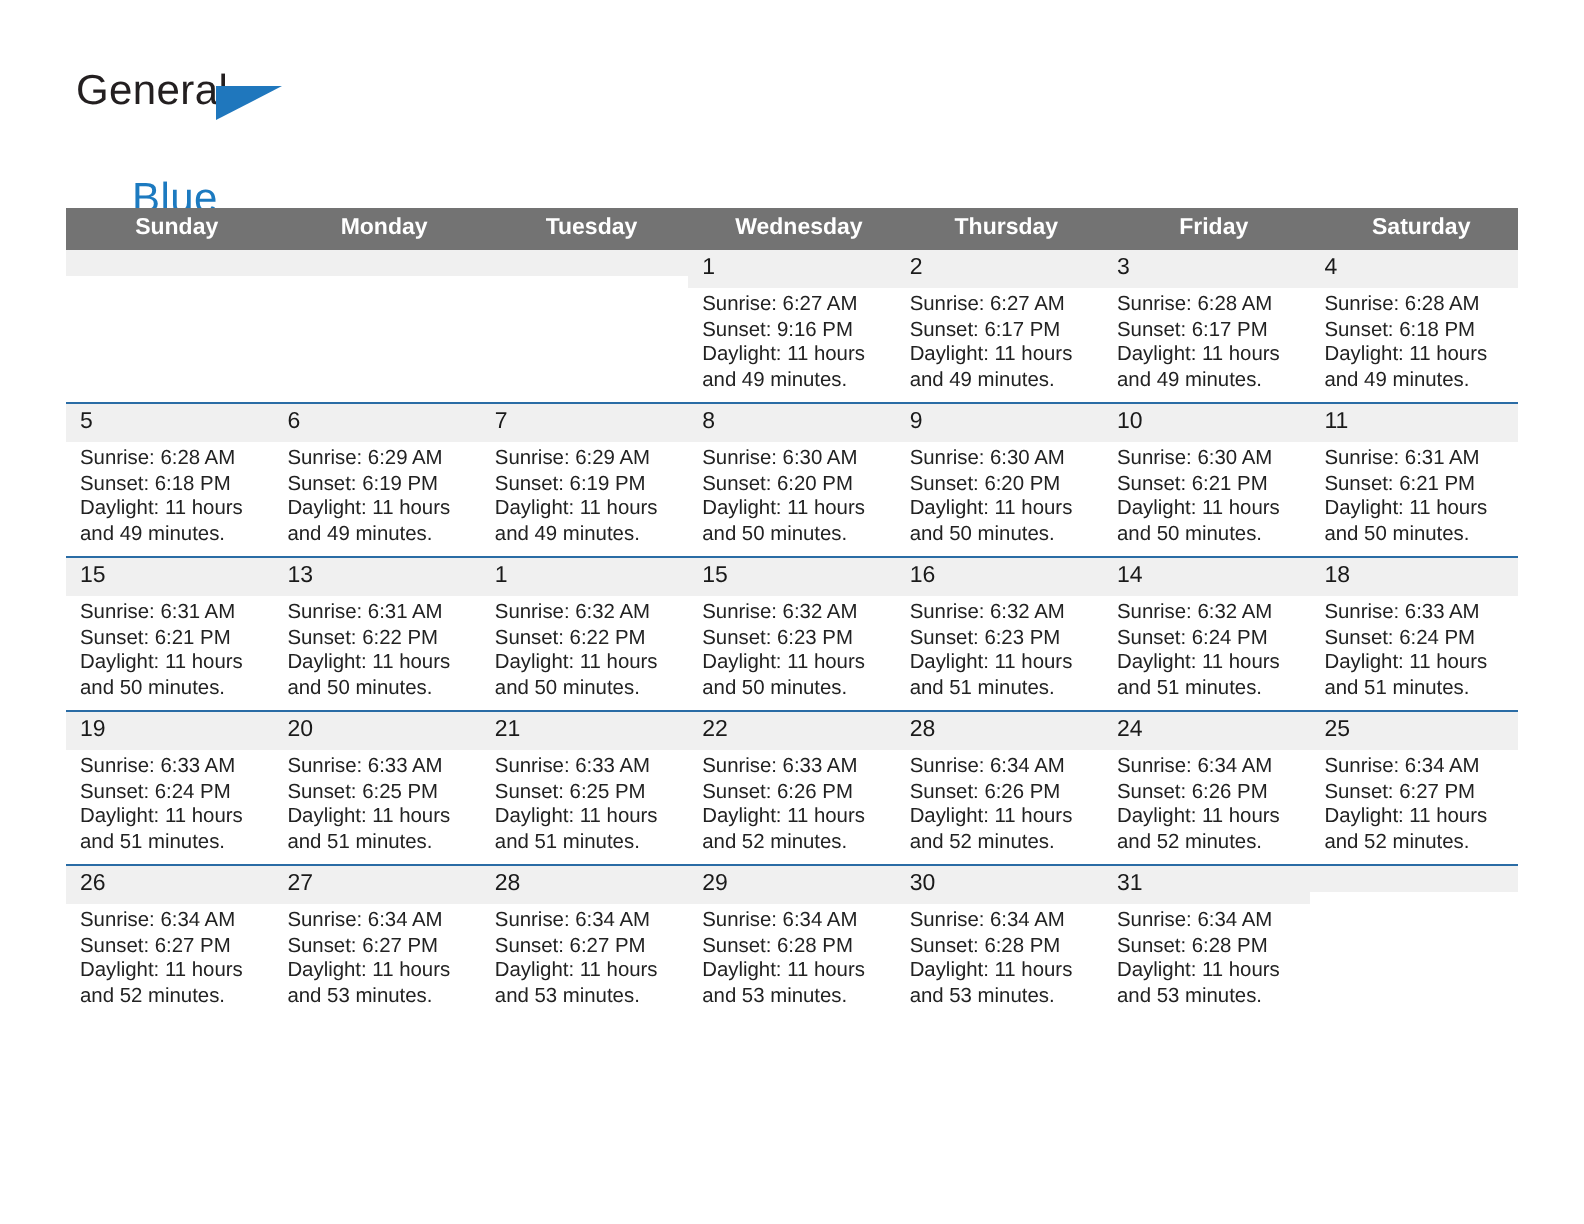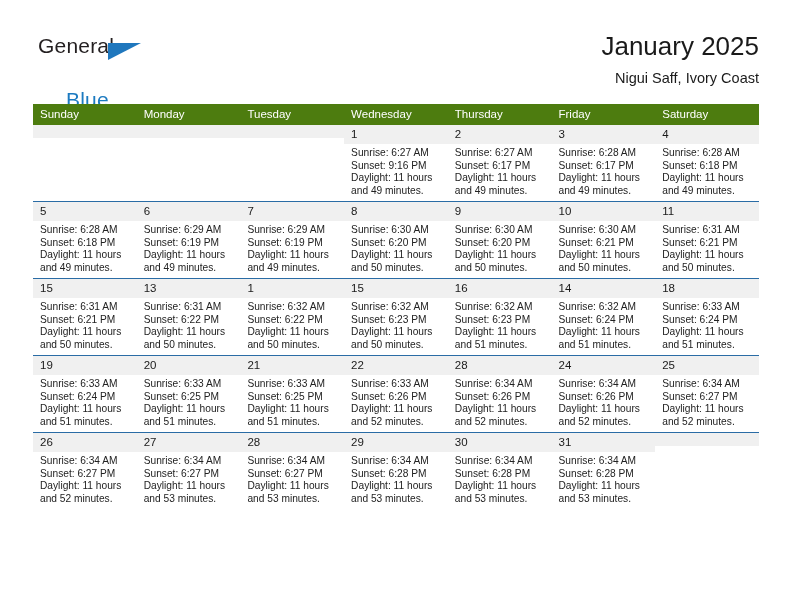--- a/index.html
+++ b/index.html
@@ -88,25 +88,25 @@
   
   .calendar {
     position: absolute;
     left: 33px;
     top: 104px;
     width: 726px;
     border-collapse: collapse;
     table-layout: fixed;
   }
   .calendar th {
-    background: #4d7c0f;
+    background: #737373;
     color: #ffffff;
     font-size: 11.5px;
-    font-weight: normal;
-    text-align: left;
+    font-weight: bold;
+    text-align: center;
     padding: 4px 0 5px 7px;
     height: 12px;
     border: none;
   }
   .calendar td {
     vertical-align: top;
     padding: 0;
     border: none;
     border-top: 1.3px solid #2a6ca5;
     height: 76px;
@@ -143,24 +143,20 @@
 <div class="page">
 
   <div class="header">
 
     <div class="brand">
       <span class="brand-general">General</span>
       <span class="brand-triangle"></span>
       <span class="brand-blue">Blue</span>
     </div>
 
-    <div class="title-block">
-      <div class="cal-title">January 2025</div>
-      <div class="cal-subtitle">Nigui Saff, Ivory Coast</div>
-    </div>
 
   </div>
 
   <table class="calendar">
     <thead>
       <tr>
         <th>Sunday</th>
         <th>Monday</th>
         <th>Tuesday</th>
         <th>Wednesday</th>

